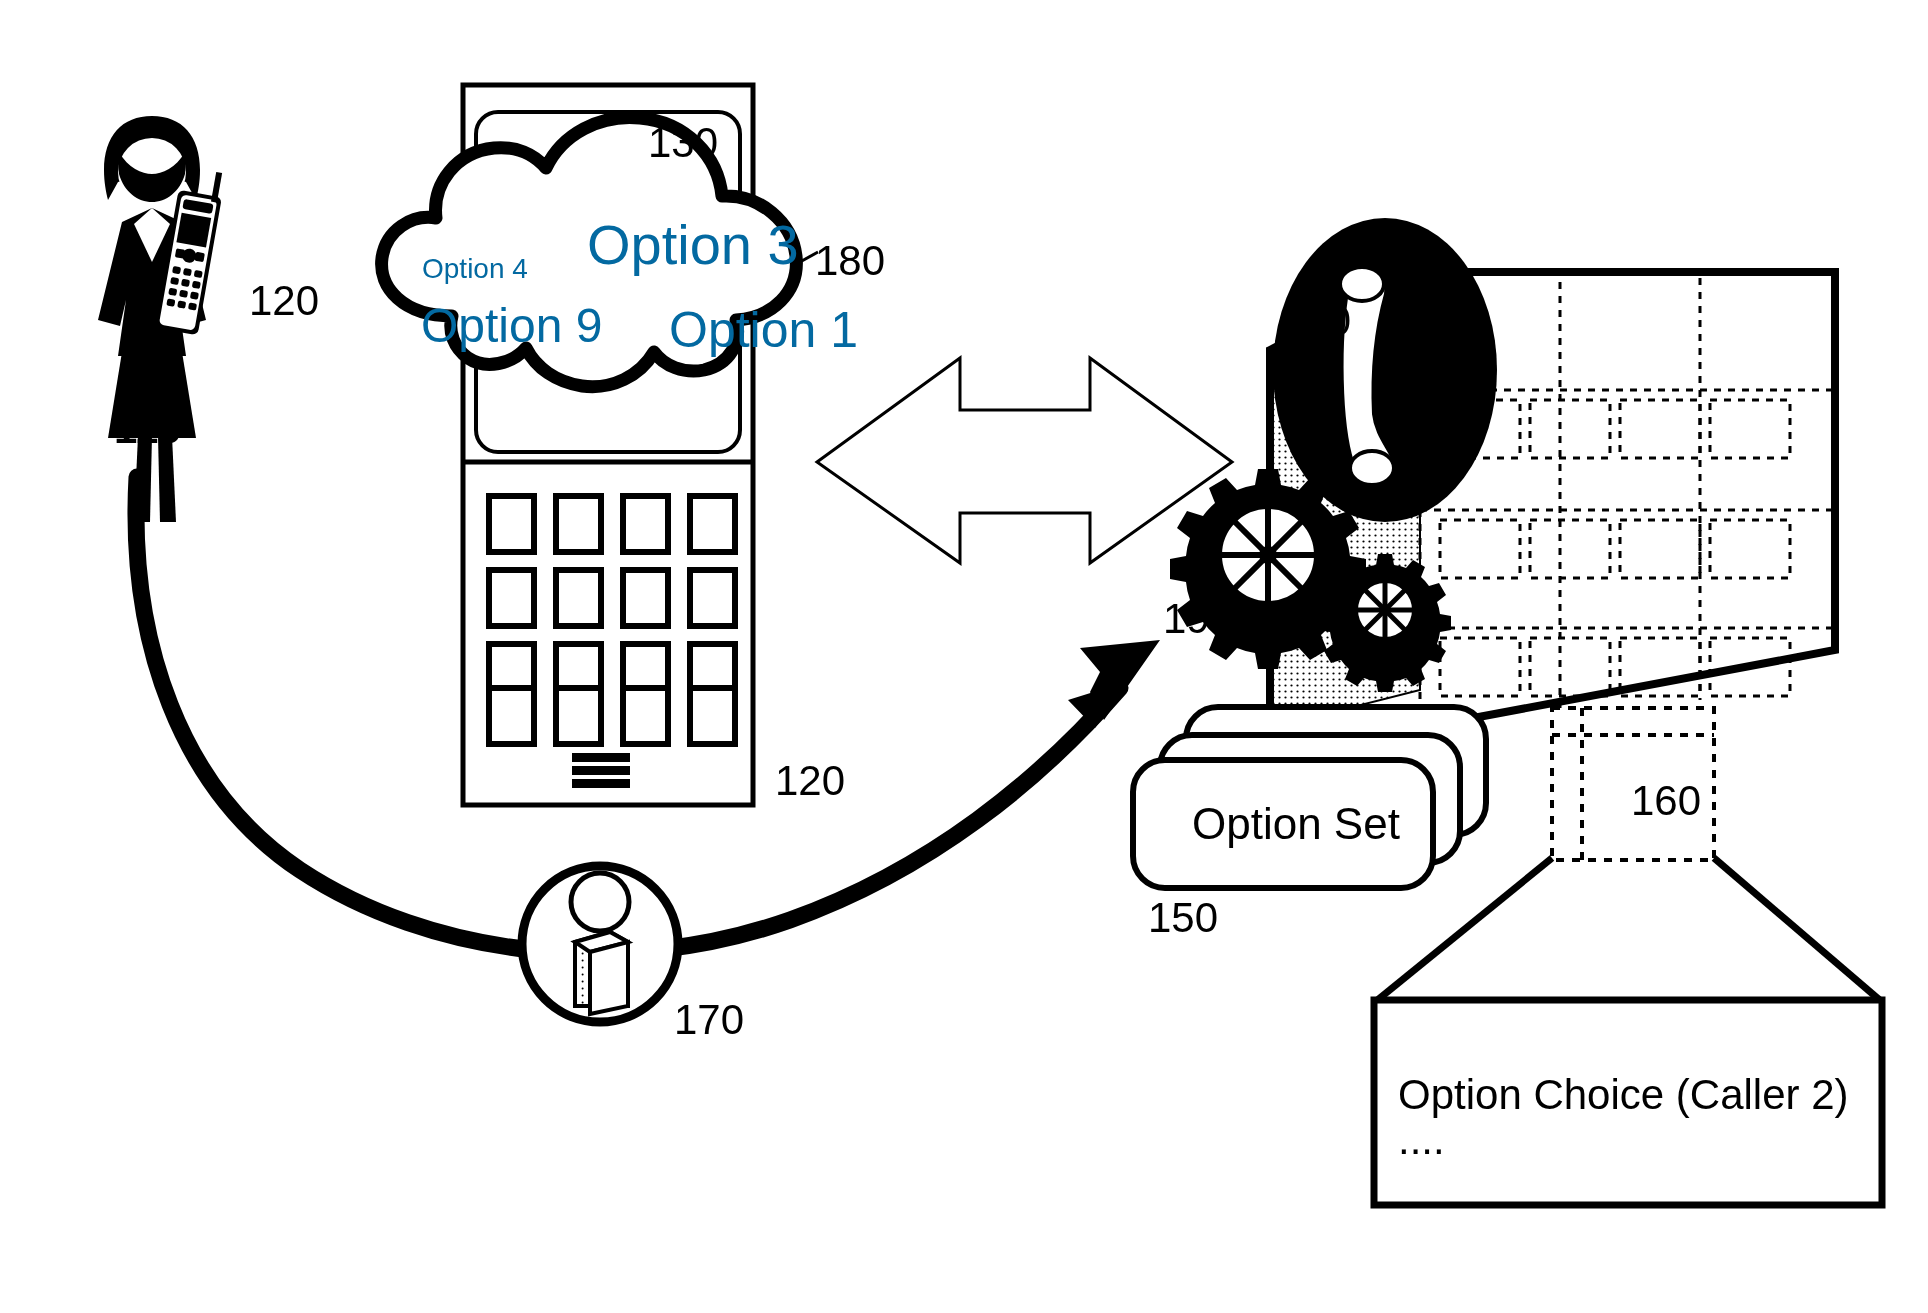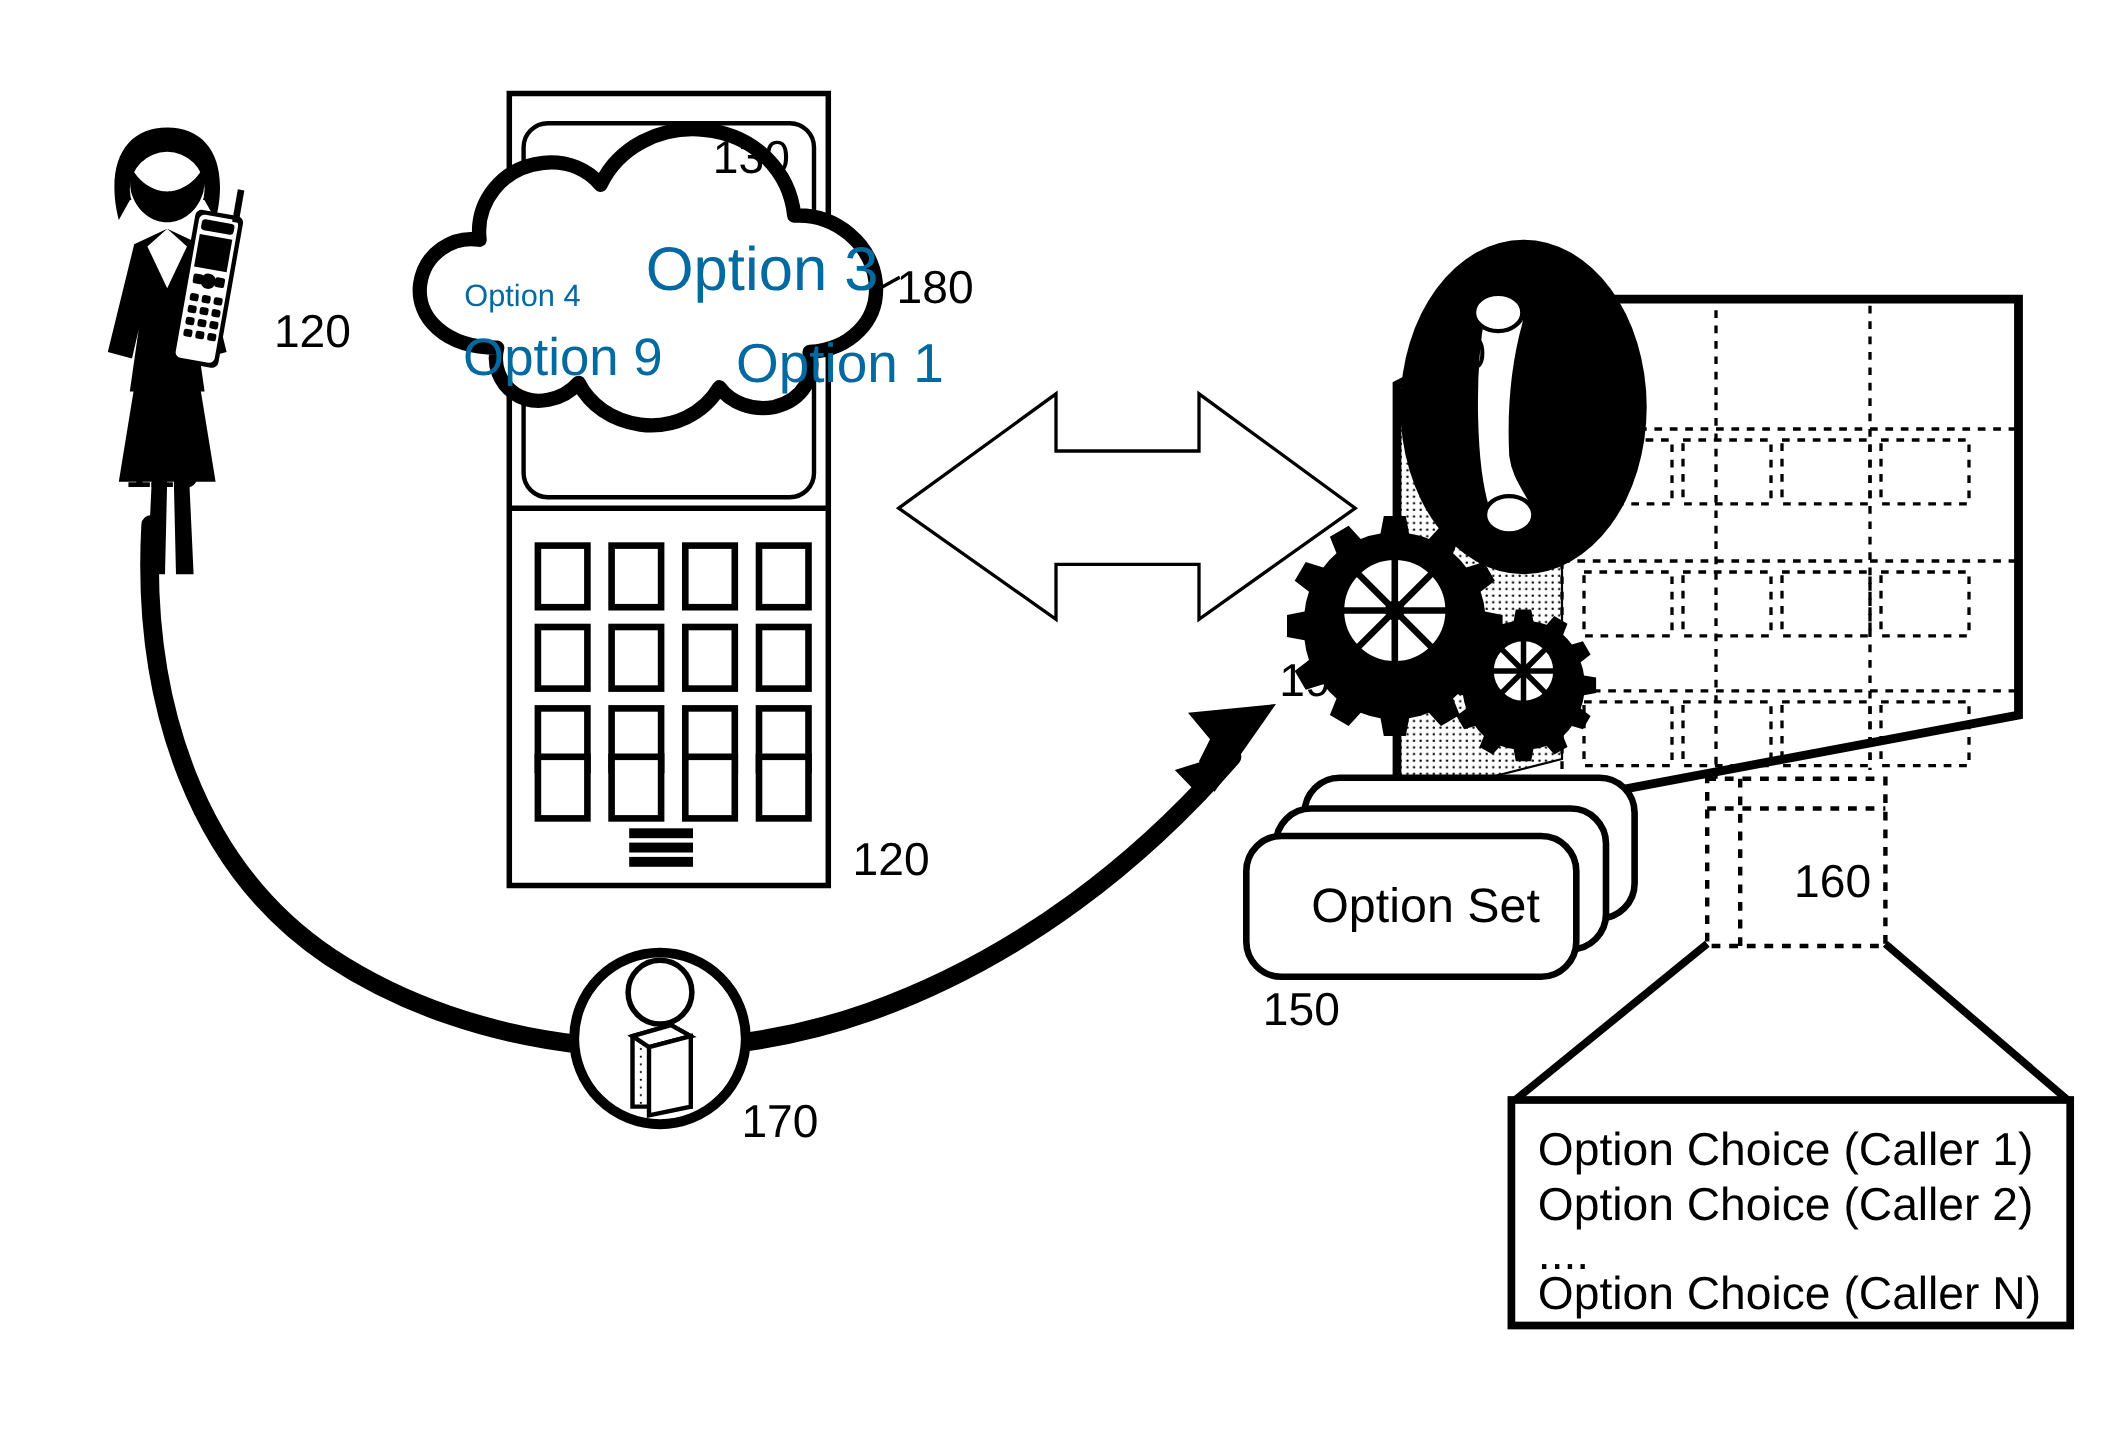--- a/index.html
+++ b/index.html
@@ -355,18 +355,16 @@
   <div class="cloud-opt opt-small" style="left:422px; top:255px;">Option 4</div>
 
   <div class="cloud-opt opt-big" style="left:570px; top:217px; font-size:56px;margin-left:17px;">Option 3</div>
 
   <div class="cloud-opt opt-med" style="left:421px; top:302px; font-size:48px;">Option 9</div>
 
   <div class="cloud-opt opt-med" style="left:669px; top:305px; font-size:50px;">Option 1</div>
 
   <div class="card-label" style="left:1192px; top:802px; font-size:44px;">Option Set</div>
 
-  <div class="choice-line" style="left:1398px; top:1024px; font-size:42px;">Option Choice (Caller 1)</div>
   <div class="choice-line" style="left:1398px; top:1074px; font-size:42px;">Option Choice (Caller 2)</div>
   <div class="choice-line" style="left:1398px; top:1119px; font-size:42px;">....</div>
-  <div class="choice-line" style="left:1398px; top:1155px; font-size:42px;">Option Choice (Caller N)</div>
 
 </div>
 
 </body></html>

